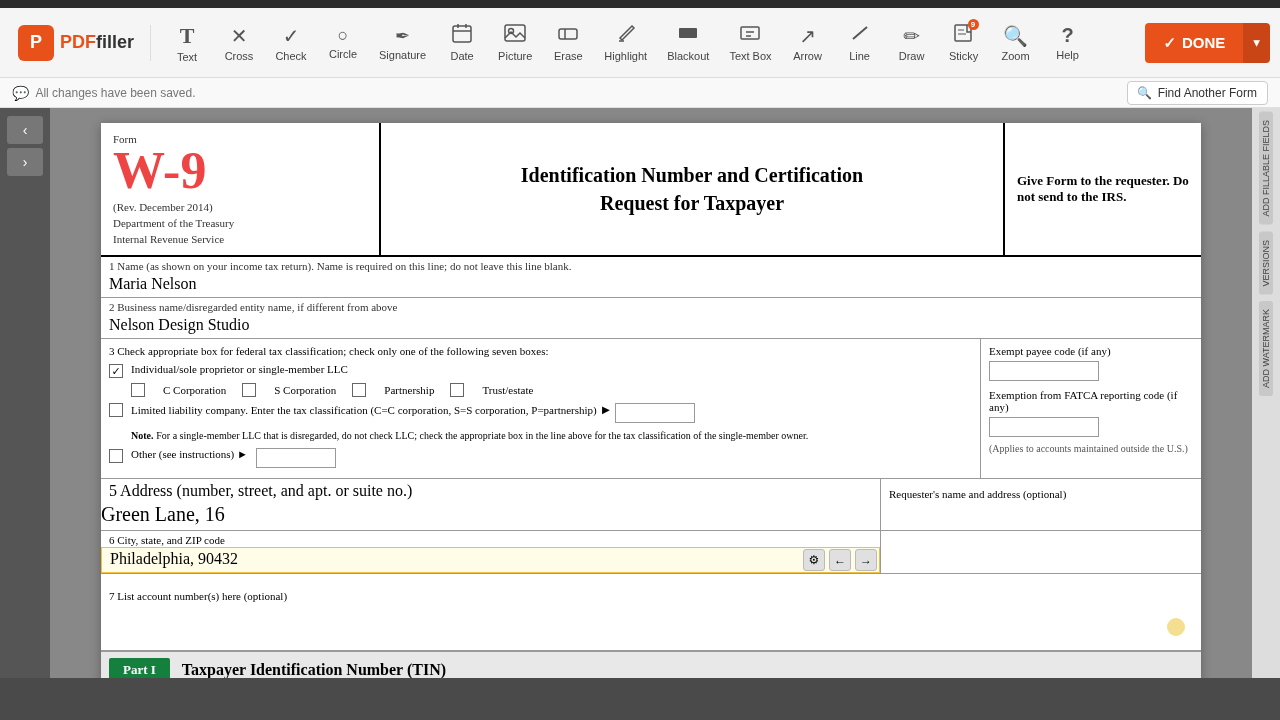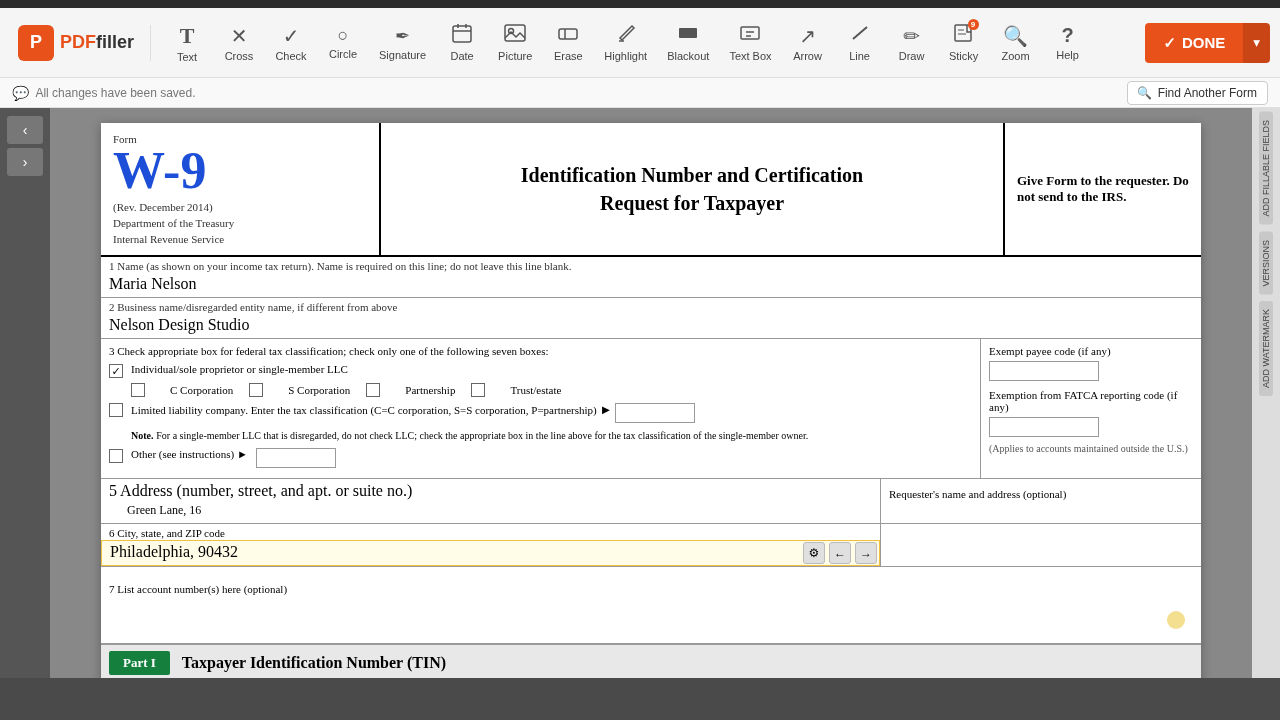--- a/index.html
+++ b/index.html
@@ -205,21 +205,21 @@
       padding: 10px 12px;
       border-right: 2px solid #000;
     }
     .w9-form-label {
       font-size: 11px;
       color: #333;
     }
     .w9-title {
       font-size: 52px;
       font-weight: bold;
-      color: #1d4ed8;
+      color: #ef4444;
       line-height: 1;
     }
     .w9-subtitle {
       font-size: 11px;
       color: #333;
       margin-top: 4px;
     }
     .w9-center-header {
       flex: 1;
       padding: 14px 20px;
@@ -294,21 +294,21 @@
       justify-content: center;
       flex-shrink: 0;
       margin-top: 1px;
       background: white;
     }
     .checkbox.checked { background: white; }
     .checkbox.checked::after { content: '✓'; font-size: 11px; color: #000; }
     .tax-option {
       display: flex;
       align-items: center;
-      gap: 21px;
+      gap: 14px;
       font-size: 11px;
     }
 
     .address-section {
       display: flex;
       border-bottom: 1px solid #999;
     }
     .address-left {
       flex: 1;
       border-right: 1px solid #999;
@@ -656,21 +656,21 @@
           </div>
           <div class="exempt-input" style="margin-bottom:6px;">&nbsp;</div>
           <div style="font-size:10px; color:#555;">(Applies to accounts maintained outside the U.S.)</div>
         </div>
       </div>
 
       <div class="address-section">
         <div class="address-left">
 
           <div style="padding: 3px 8px 1px;">5  Address (number, street, and apt. or suite no.)</div>
-          <div class="form-input-display" style="font-size:12px; padding: 2px 26px 4px;">Green Lane, 16</div>
+          <div class="form-input-display" style="font-size:20px; padding: 2px 0 4px;">Green Lane, 16</div>
         </div>
         <div class="address-right">
           <div style="font-size:11px; padding:3px 0;">Requester's name and address (optional)</div>
         </div>
       </div>
 
       <div class="city-row">
         <div class="city-input-area" style="border-right:1px solid #999;">
           <div style="font-size:11px; padding: 3px 8px 1px;">6  City, state, and ZIP code</div>
           <div class="form-input-display form-input-highlighted" style="font-size:16px;">Philadelphia, 90432</div>

